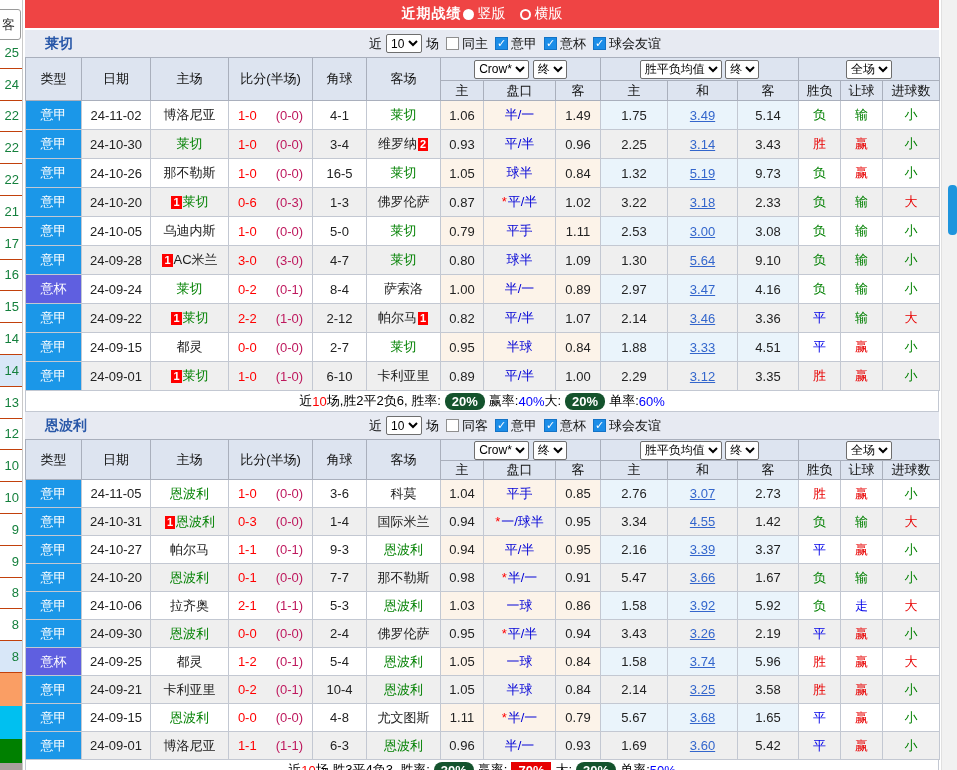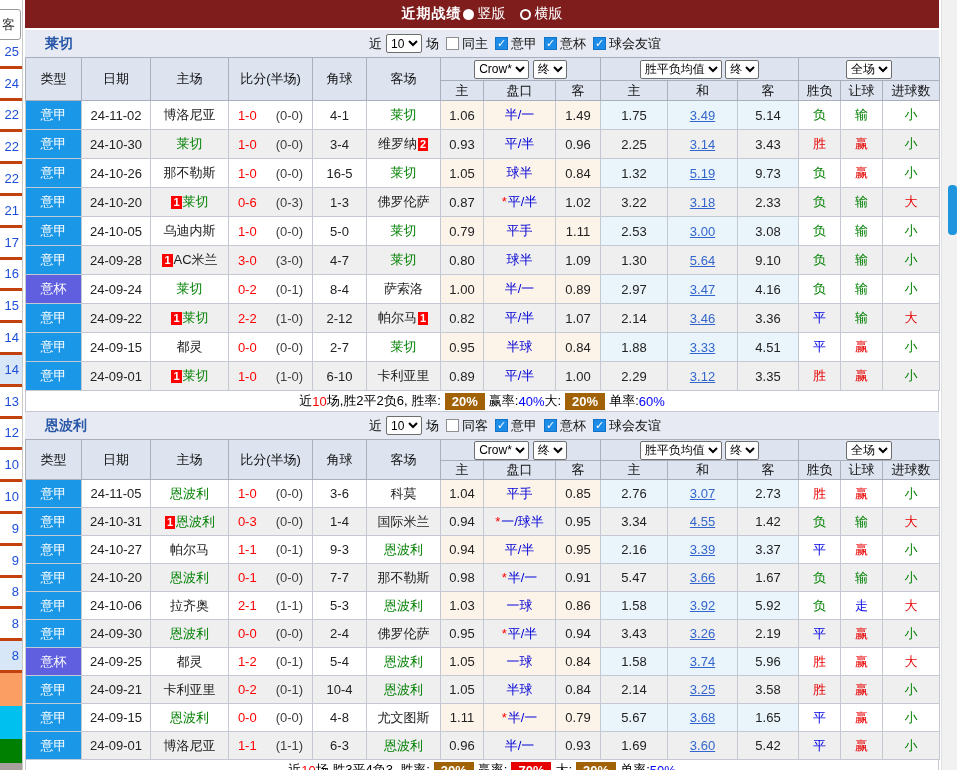--- a/index.html
+++ b/index.html
@@ -6,21 +6,21 @@
   html,body { background:#fff; }
   #app {
     position: relative; width: 957px; height: 770px; overflow: hidden;
     background: #fff; font-family: "Liberation Sans", "DejaVu Sans", sans-serif;
     font-size: 13px; color: #222;
   }
   
   .sidebar { position:absolute; left:0; top:0; width:23px; height:770px; background:#fff; border-right:1px solid #c9c9c9; }
   .sb-topbox { position:absolute; left:-9px; top:9px; width:30px; height:31px; background:#fff; border:1px solid #9a9a9a; border-radius:3px; font-size:13px; color:#333; display:flex; align-items:center; justify-content:flex-end; padding-right:5px; overflow:hidden; }
   .sb-list { position:absolute; top:37px; left:0; width:22px; }
-  .sb-row { height:31.8px; border-bottom:3px solid #c2410c; font-size:13px; color:#1d4ed8; display:flex; align-items:center; justify-content:flex-end; padding-right:3px; cursor:pointer; }
+  .sb-row { height:31.8px; border-bottom:1px solid #c2410c; font-size:13px; color:#15803d; display:flex; align-items:center; justify-content:flex-end; padding-right:3px; cursor:pointer; }
   .sb-row.hl { background:#d8e7f8; }
   .sb-block { width:22px; }
   .sb-block-0 { height:33px; }
   .sb-block-1 { height:33px; }
   .sb-block-2 { height:24px; }
   .sb-block-3 { height:7px; }
   
   .main { position:absolute; left:25px; top:0; width:914px; }
   .titlebar { height:28px; display:flex; align-items:center; justify-content:center; color:#fff; font-size:14px; }
   .titlebar .t { font-weight:bold; letter-spacing:1px; }
@@ -42,32 +42,32 @@
   thead th { background:#dde4f0; font-weight:normal; color:#111; border-color:#a9afbc; font-size:13px; }
   .t1 thead tr.h1 th { height:23px; } .t1 thead tr.h2 th { height:20px; }
   .t2 thead tr.h1 th { height:21px; } .t2 thead tr.h2 th { height:18px; }
   .t1 tbody td { height:29px; }
   .t2 tbody td { height:28px; }
   tbody tr.stripe td { background:#efefef; }
   tbody td.col-crow { background:#fcf3e9; }
   tbody td.col-avg  { background:#eaf4fb; }
   td.cell-league { color:#fff; font-size:13px; }
   .s-full { color:#ff0000; }
-  .s-half { color:#404040; margin-left:19px; }
+  .s-half { color:#be185d; margin-left:19px; }
   .team { color:#1c1c1c; cursor:pointer; }
   .team.green { color:#008000; }
   .card-badge { display:inline-block; background:#ff0000; color:#fff; font-size:11px; font-weight:bold; line-height:13px; padding:0 2px; margin:0 1px; }
   .hcap { color:#0000d6; }
   .star { color:#ff0000; margin-right:1px; }
   .c-draw { color:#3366cc;text-decoration:underline; }
   .r-red { color:#e80000; } .r-green { color:#008000; } .r-blue { color:#0000e8; }
   .summary { height:21px; display:flex; align-items:center; justify-content:center; border:1px solid #c3c8d2; border-top:none; background:#fff; font-size:13px; }
   .seg-plain { color:#000; } .seg-red { color:#ff0000; } .seg-blue { color:#0000ff; }
   .seg-badge-green, .seg-badge-red { color:#fff; font-weight:bold; padding:1px 7px; margin:0 4px; }
-  .seg-badge-green { background:#a16207; }
+  .seg-badge-green { background:#14532d;border-radius:8px; }
   .seg-badge-red { background:#e60000; }
   
   .scrollstrip { position:absolute; left:941px; top:0; width:16px; height:770px; background:#f1f1f1; border-left:1px solid #e0e0e0; }
   .scrollthumb { position:absolute; left:948px; top:185px; width:9px; height:50px; border-radius:4px; cursor:pointer; }
 </style>
 </head>
 <body>
 
 <div id="app">
 
@@ -98,21 +98,21 @@
         <div class="sb-row hl">8</div>
         <div class="sb-block sb-block-0" style="background: rgb(250, 158, 100);"></div>
         <div class="sb-block sb-block-1" style="background: rgb(0, 192, 240);"></div>
         <div class="sb-block sb-block-2" style="background: rgb(0, 128, 0);"></div>
         <div class="sb-block sb-block-3" style="background: rgb(168, 160, 157);"></div>
       </div>
   </div>
 
   <div class="main">
 
-    <div class="titlebar" style="background: #7f1d1d;">
+    <div class="titlebar" style="background: #ef4444;">
       <span class="t">近期战绩</span>
       <span class="radio filled"></span>
       <span>竖版</span>
       <span class="radio empty"></span>
       <span>横版</span>
     </div>
     <div class="gap2"></div>
 
     <div class="section-strip">
       <span class="team-title" style="color: rgb(40, 87, 168);">莱切</span>

